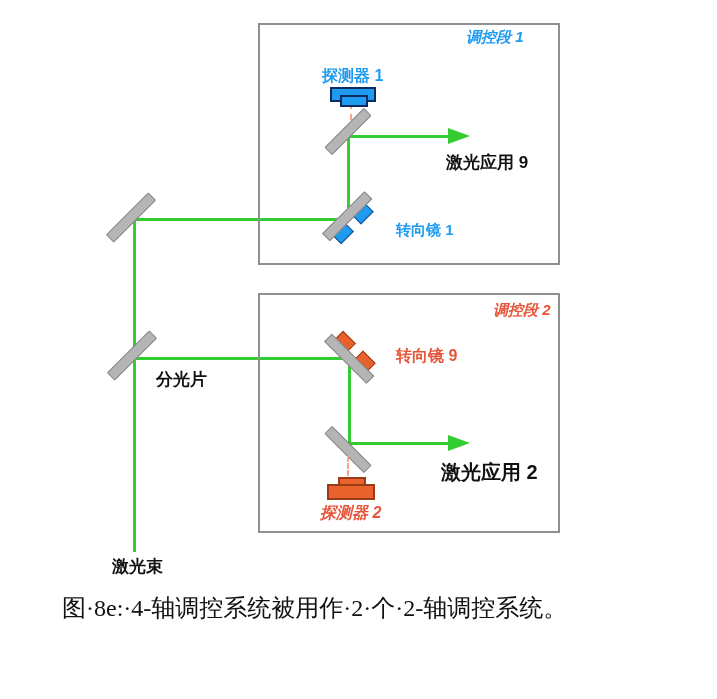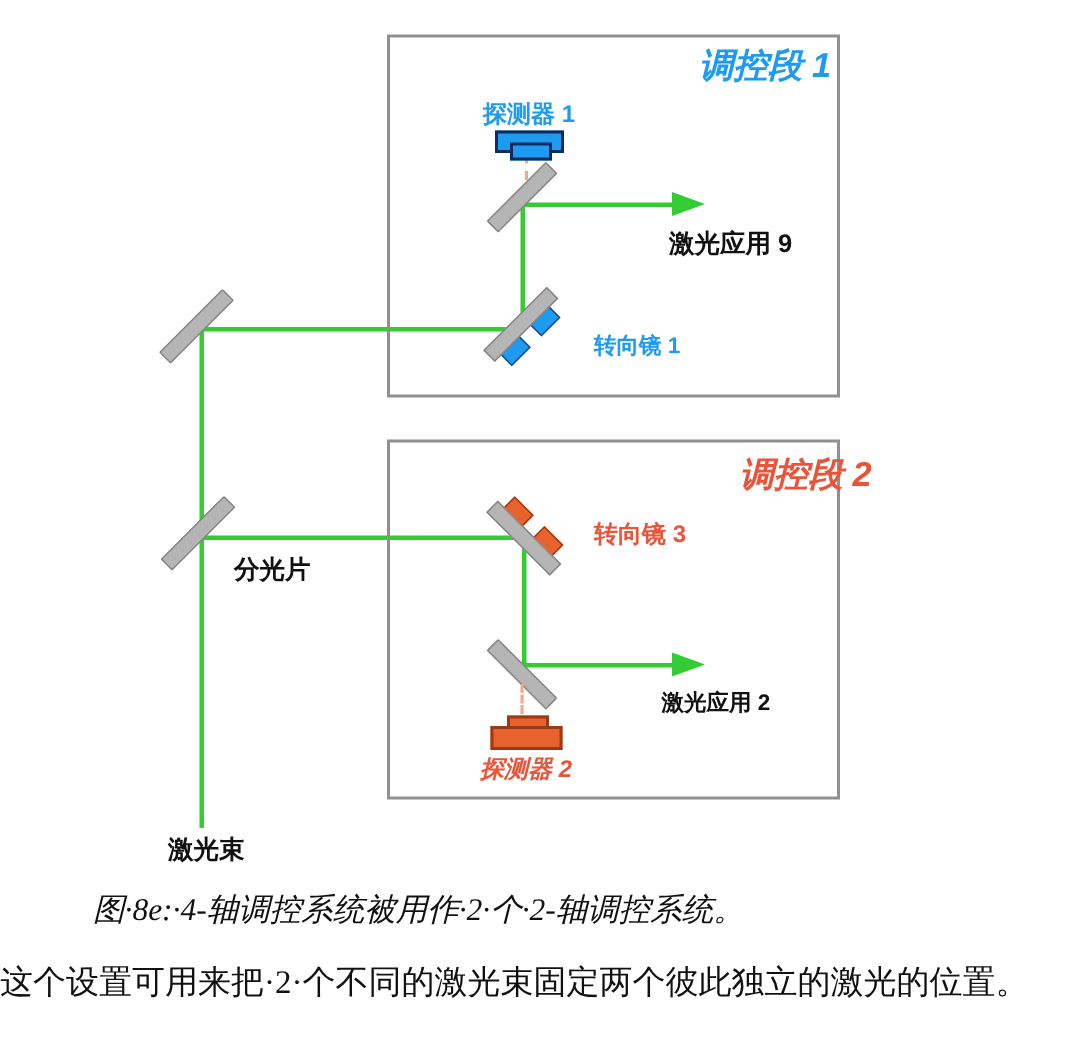--- a/index.html
+++ b/index.html
@@ -51,34 +51,34 @@
   #det2-body{left:327px;top:484px;width:44px;height:12px;background:#e8622d;border:2px solid #9c3a17;}
   
   .dash{position:absolute;width:0;border-left:2px dashed #f4a58c;}
   #dash1{left:350px;top:103px;height:17px;}
   #dash2{left:347px;top:456px;height:20px;}
   
   .lbl{position:absolute;font-weight:bold;white-space:nowrap;}
   .blue{color:#1e9bf0;}
   .orange{color:#e8553a;}
   .black{color:#111111;}
-  .boxtitle{font-style:italic;font-size:23px;}
+  .boxtitle{font-style:italic;font-size:15px;}
   #t-box1{left:466px;top:28px;}
   #t-box2{left:466px;top:301px;margin-left:27px;}
   #l-det1{left:322px;top:66px;font-size:16px;}
   #l-steer1{left:396px;top:221px;font-size:15px;text-align:right;}
   #l-app1{left:446px;top:151px;font-size:17px;}
   #l-steer2{left:396px;top:346px;font-size:16px;}
-  #l-app2{left:441px;top:459px;font-size:15px;}
+  #l-app2{left:441px;top:459px;font-size:20px;}
   #l-det2{left:320px;top:503px;font-size:16px;font-style:italic;}
   #l-splitter{left:156px;top:368px;font-size:17px;}
   #l-beam{left:112px;top:555px;font-size:17px;}
   
   .doc{position:absolute;font-family:"Liberation Serif",serif;color:#111111;white-space:nowrap;}
-  #caption{left:62px;top:592px;font-size:21px;font-style:italic;}
+  #caption{left:62px;top:592px;font-size:24px;}
   #paragraph{left:0px;top:640px;font-size:22px;}
 </style>
 </head>
 <body>
 
 <div id="stage">
 
   <div class="beam" id="beam-main-v"></div>
   <div class="beam" id="beam-top-h"></div>
   <div class="beam" id="beam-mid-h"></div>
@@ -114,23 +114,22 @@
   <div class="dash" id="dash2"></div>
   <div class="det" id="det2-nose"></div>
   <div class="det" id="det2-body"></div>
 
   <div class="lbl blue boxtitle" id="t-box1">调控段 1</div>
   <div class="lbl blue" id="l-det1">探测器 1</div>
   <div class="lbl black" id="l-app1">激光应用 9</div>
   <div class="lbl blue" id="l-steer1">转向镜 1</div>
 
   <div class="lbl orange boxtitle" id="t-box2">调控段 2</div>
-  <div class="lbl orange" id="l-steer2">转向镜 3</div>
+  <div class="lbl orange" id="l-steer2">转向镜 9</div>
   <div class="lbl black" id="l-app2">激光应用 2</div>
   <div class="lbl orange" id="l-det2">探测器 2</div>
 
   <div class="lbl black" id="l-splitter">分光片</div>
   <div class="lbl black" id="l-beam">激光束</div>
 
   <div class="doc" id="caption">图·8e:·4-轴调控系统被用作·2·个·2-轴调控系统。</div>
-  <div class="doc" id="paragraph">这个设置可用来把·2·个不同的激光束固定两个彼此独立的激光的位置。</div>
 
 </div>
 
 </body></html>

